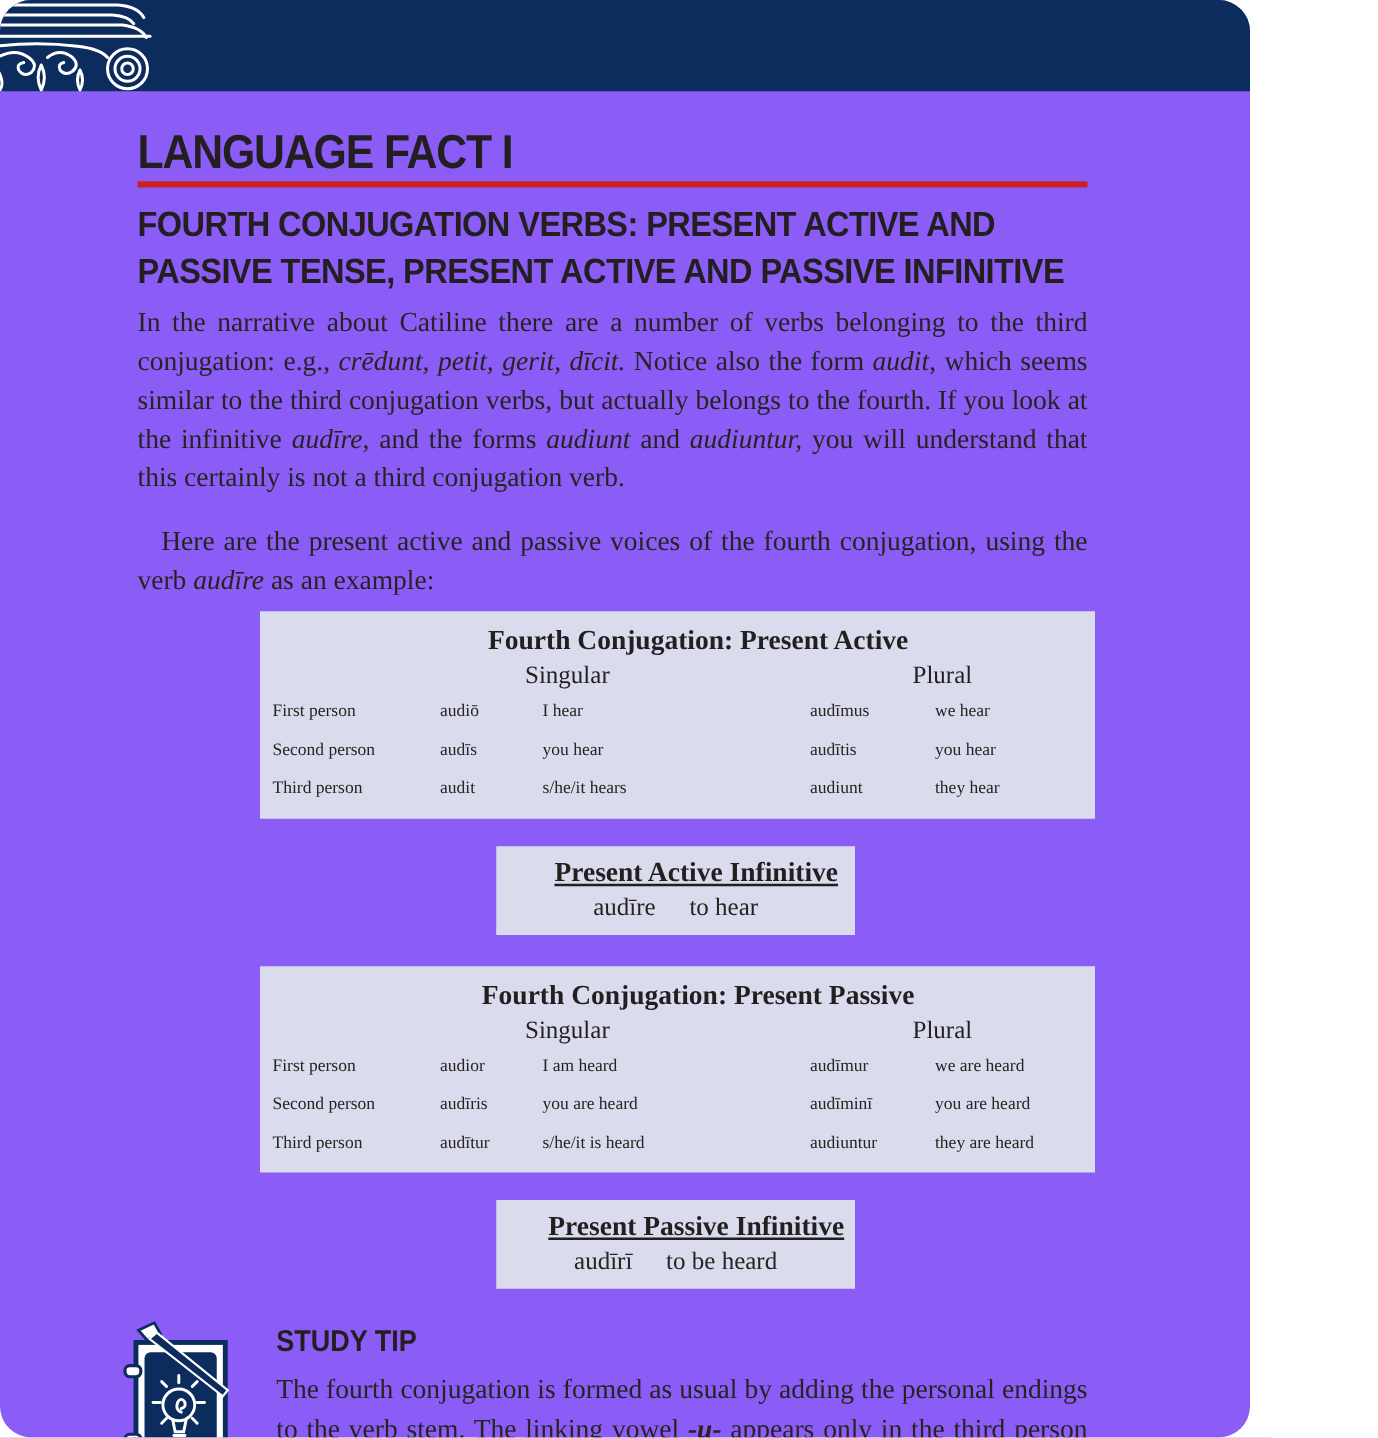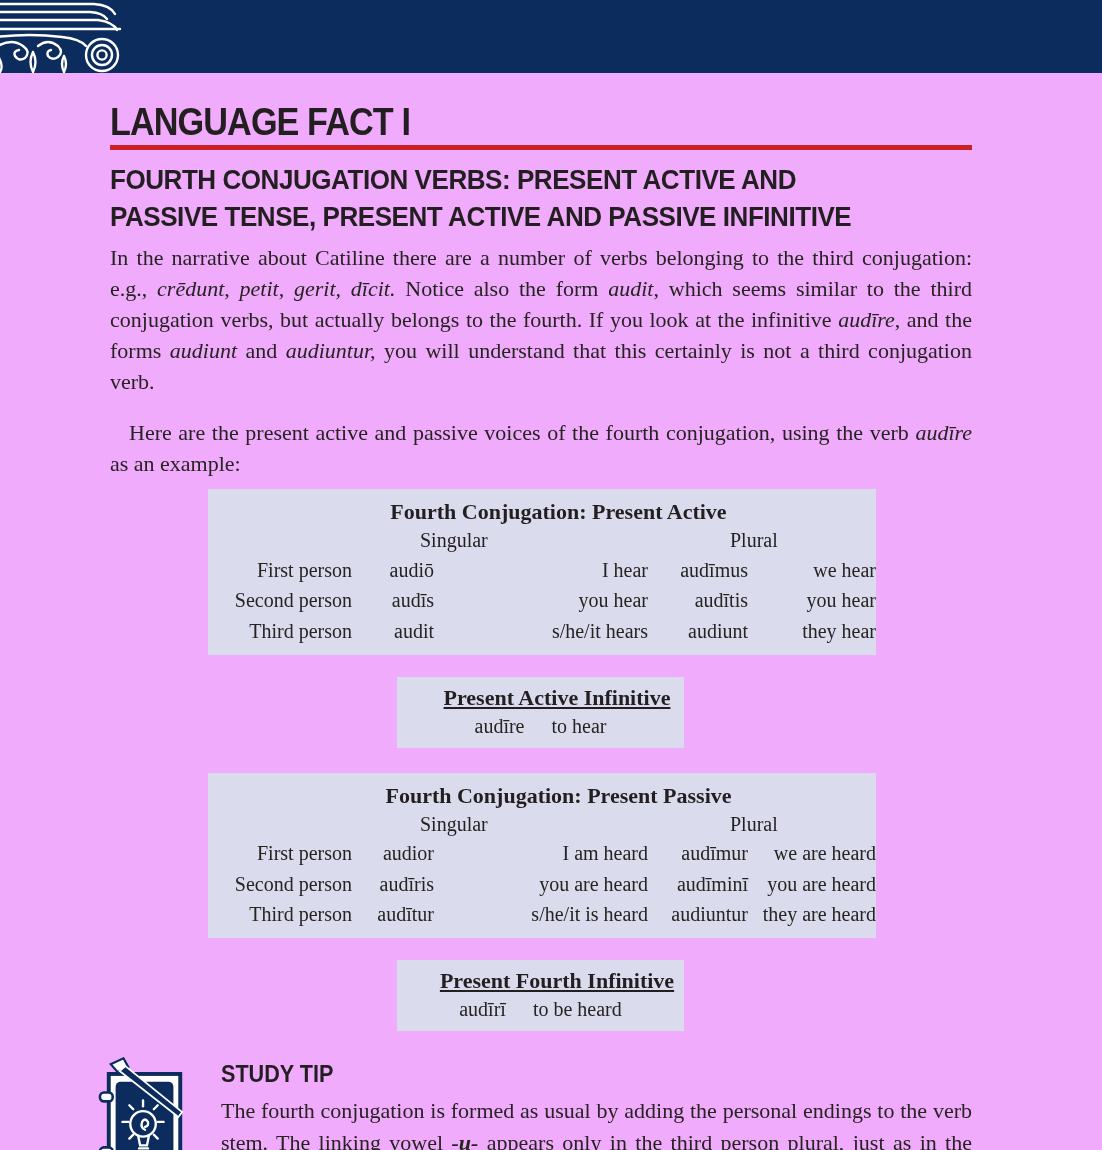--- a/index.html
+++ b/index.html
@@ -1,20 +1,20 @@
 <!DOCTYPE html>
 <html style="--navy: #0c2c5e; --red: #ca2128; --tablebg: #dadcee; --ink: #231f20; --text: #262321;"><head>
 <meta charset="utf-8">
 <style>
   :root{
     --navy:#0c2c5e; --red:#ca2128; --tablebg:#dadcee; --ink:#231f20; --text:#262321;
   }
   html,body{margin:0;padding:0;background:#fff;}
-  .page{position:relative;width:1102px;height:1150px;background:#f0abfc;overflow:hidden;
-        font-family:"Liberation Serif", serif;color:var(--text);}
+  .page{position:relative;width:1000px;height:1150px;background:#8b5cf6;overflow:hidden;
+        font-family:"Liberation Serif", serif;color:var(--text);border-radius:25px;}
   .header-bar{height:73px;background:var(--navy);}
   .capital-svg{display:block;height:73px;width:134px;}
 
   .content{padding:0 130px 0 110px;}
 
   h1.kicker{margin:30px 0 0;font-family:"Liberation Sans",sans-serif;font-weight:700;
     font-size:38px;line-height:1.0;letter-spacing:-1px;color:var(--ink);
     transform:scaleX(.9);transform-origin:left;white-space:nowrap;}
   .red-rule{height:5px;background:var(--red);margin-top:4px;}
   h2.section-title{margin:11px 0 0;font-family:"Liberation Sans",sans-serif;font-weight:700;
@@ -25,21 +25,21 @@
   p.body-text{margin:7px 0 0;font-size:22px;line-height:31px;text-align:justify;color:var(--text);}
   p.lead-in{text-indent:19px;margin-top:20px;}
 
   .conj-table{margin:10px 0 0 98px;width:668px;background:var(--tablebg);padding:9px 0 8px;}
   .conj-table.second{margin-top:25px;}
   .t-title{text-align:center;font-weight:700;font-size:22px;line-height:28px;color:var(--ink);margin-left:33px;}
   .t-heads{position:relative;height:29px;font-weight:400;font-size:20px;color:var(--ink);}
   .head-sg{position:absolute;left:212px;top:3px;}
   .head-pl{position:absolute;left:522px;top:3px;}
   .t-row{display:grid;grid-template-columns:134px 82px 214px 100px 1fr;padding-left:10px;
-         font-size:20px;height:30.5px;align-items:center;text-align:right;}
+         font-size:14px;height:30.5px;align-items:center;}
 
   .inf-box{margin:22px 0 0 287px;width:287px;background:var(--tablebg);
            padding:7px 0 9px;text-align:center;}
   .inf-box .t-title{font-size:22px;line-height:27px;text-decoration:underline;}
   .inf-line{font-size:20px;line-height:25px;margin-top:3px;}
   .inf-line .latin{margin-right:27px;}
 
   .study-tip{display:flex;margin-top:26px;align-items:flex-start;}
   .tip-icon-svg{width:94px;height:124px;margin-left:-12px;flex:none;}
   .tip-body{margin-left:29px;width:774px;}
@@ -142,21 +142,21 @@
       <div class="t-row">
         <span>Third person</span>
         <span>audītur</span>
         <span>s/he/it is heard</span>
         <span>audiuntur</span>
         <span>they are heard</span>
       </div>
     </div>
 
     <div class="inf-box">
-      <div class="t-title">Present Fourth Infinitive</div>
+      <div class="t-title">Present Passive Infinitive</div>
       <div class="inf-line">
         <span class="latin">audīrī</span><span>to be heard</span>
       </div>
     </div>
 
     <div class="study-tip">
       <svg class="tip-icon-svg" viewBox="0 0 96 126">
         <rect x="11" y="17" width="73" height="103" fill="#ffffff" stroke="var(--navy)" stroke-width="4"></rect>
         <rect x="18" y="25" width="59" height="87" rx="5" fill="var(--navy)"></rect>
         <rect x="2" y="36" width="13" height="9" rx="4" fill="#ffffff" stroke="var(--navy)" stroke-width="2.6"></rect>

